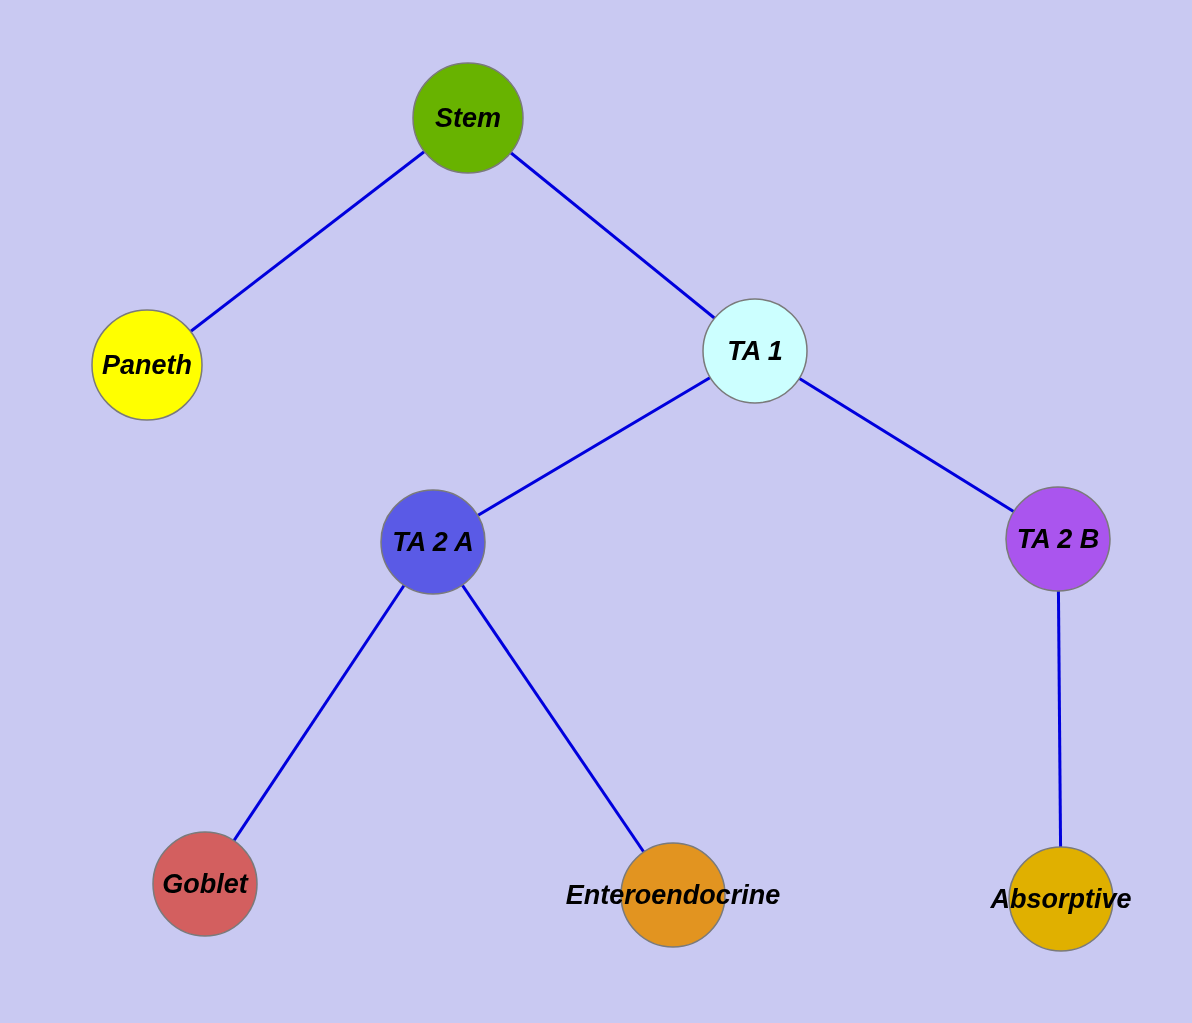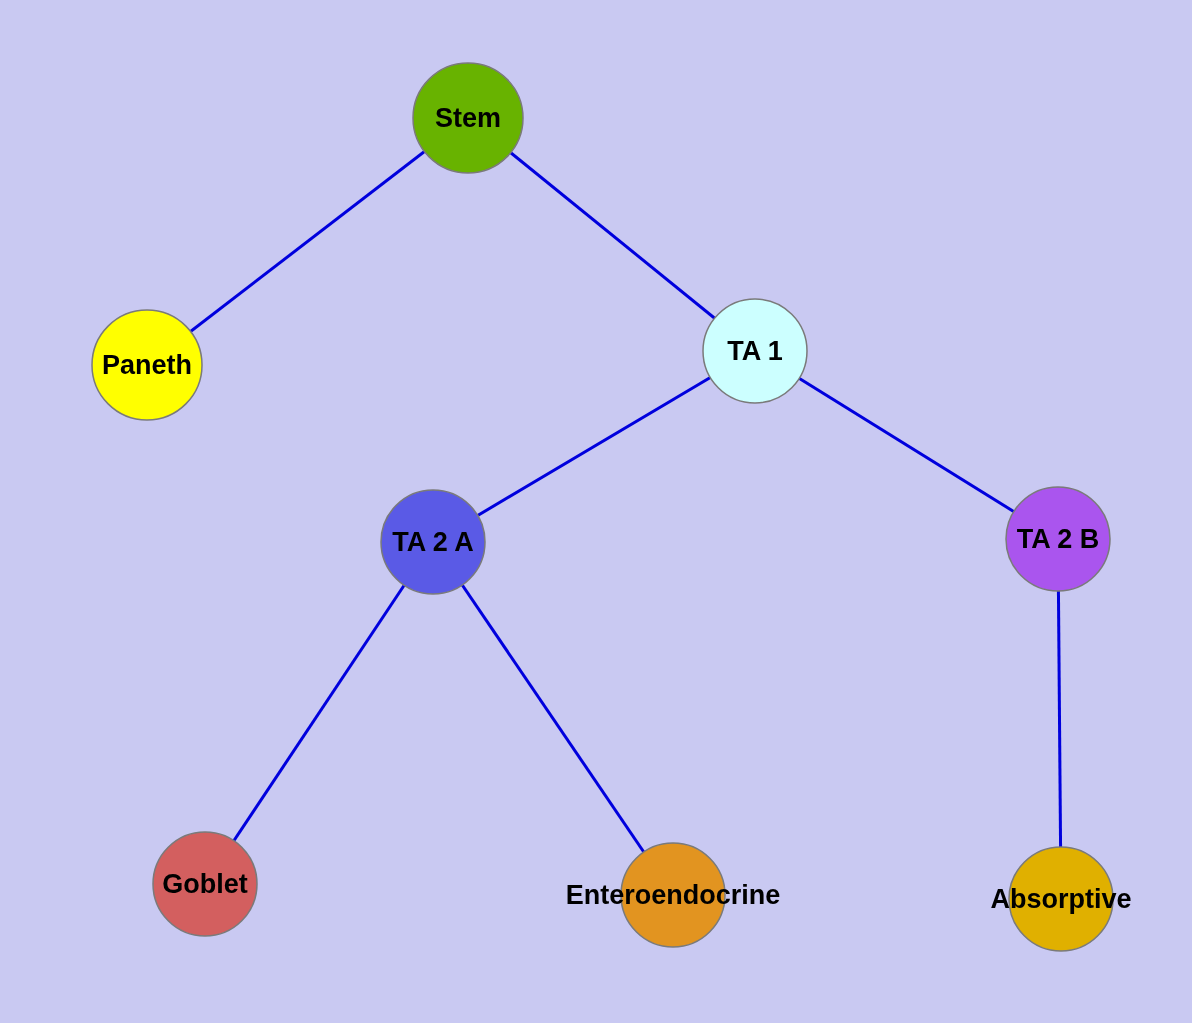--- a/index.html
+++ b/index.html
@@ -7,20 +7,21 @@
     padding: 0;
     width: 1192px;
     height: 1023px;
     overflow: hidden;
     font-family: "Liberation Sans", sans-serif;
   }
   #stage {
     position: relative;
     width: 1192px;
     height: 835px;
+    font-style: italic;
   }
   svg#graph {
     display: block;
     width: 1192px;
     height: 1023px;
   }
   svg#graph text {
     font-family: "Liberation Sans", sans-serif;
     font-weight: bold;
     fill: #000000;

